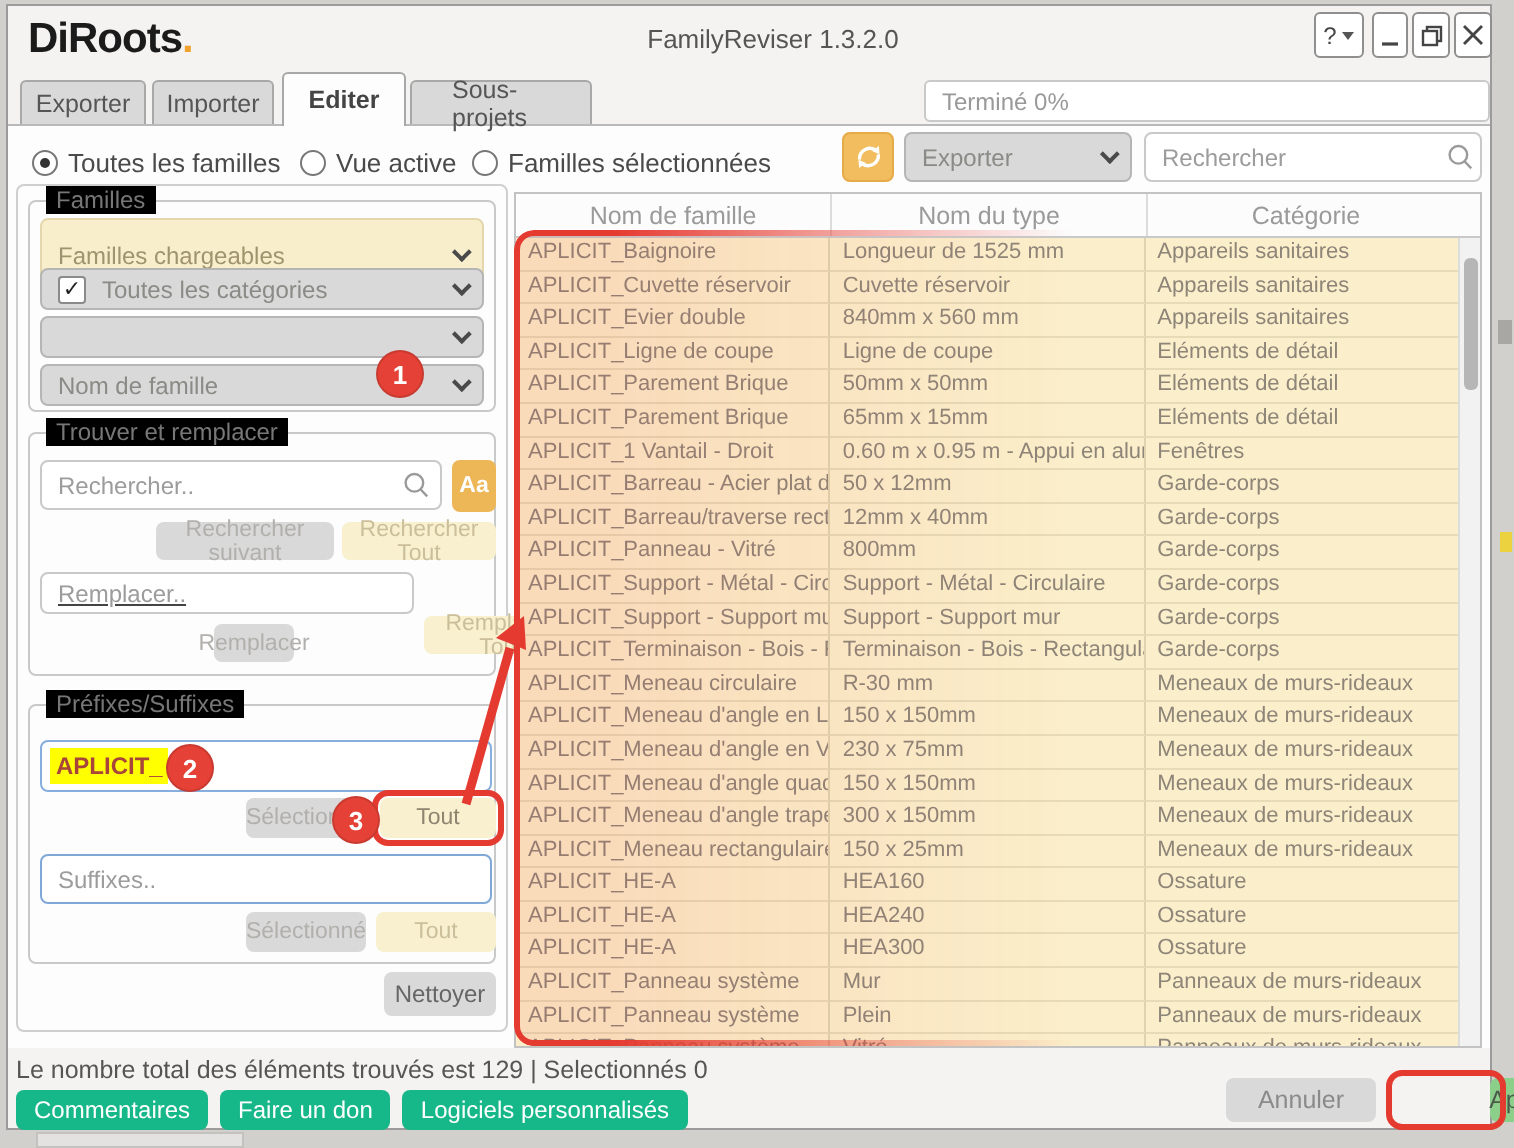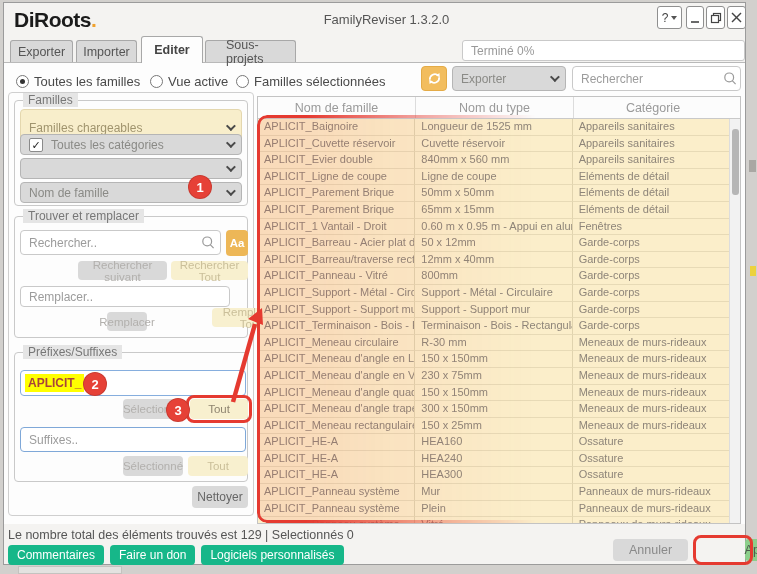--- a/index.html
+++ b/index.html
@@ -61,21 +61,21 @@
   .btn { border:none; border-radius:4px; font-size:11.5px; display:flex; align-items:center;
          justify-content:center; cursor:pointer; font-family:"Liberation Sans", sans-serif; }
   .btn.gray  { background:#d9d9d9; color:#b2b0ad; }
   .btn.cream { background:#f8f0cf; color:#cabf9a; }
   .btn.dark-gray { background:#d9d9d9; color:#666; }
 
   
   .left-panel { position:absolute; left:8px; top:92px; width:246px; height:424px;
                 border:1px solid #cfcfcf; border-radius:4px; }
   .group { position:absolute; border:1px solid #c9c9c9; border-radius:4px; }
-  .legend { position:absolute; top:-8px; left:8px; background:#e5e5e5; padding:0 5px;
+  .legend { position:absolute; top:-8px; left:8px; background:#000000; padding:0 5px;
             font-size:12px; color:#777; white-space:nowrap; }
 
   .search-icon-svg { position:absolute; }
 
   
   .faux-input { position:absolute; background:#fff; border:1px solid #86aede; border-radius:4px;
                 display:flex; align-items:center; padding:0 4px; cursor:text; }
   .hl-mark { background:#ffff00; color:#a8443a; font-size:12px; font-weight:bold; padding:2px 3px; }
 
   
@@ -215,21 +215,21 @@
     <span class="legend">Trouver et remplacer</span>
   </div>
   <input class="tinput" style="position: absolute; left: 20px; top: 230px; width: 201px; height: 25px;" placeholder="Rechercher..">
   <svg class="search-icon-svg" style="left:200px;top:235px;" width="16" height="16" viewBox="0 0 20 20">
     <circle cx="9" cy="8" r="5.5" fill="none" stroke="#9a9a9a" stroke-width="1.5"></circle>
     <line x1="12.8" y1="12" x2="17" y2="16.5" stroke="#9a9a9a" stroke-width="1.5"></line>
   </svg>
   <button class="btn" style="position:absolute;left:226px;top:230px;width:22px;height:26px;background:#edb757;color:#fff;font-weight:bold;">Aa</button>
   <button class="btn gray" style="position:absolute;left:78px;top:261px;width:89px;height:19px;">Rechercher suivant</button>
   <button class="btn cream" style="position:absolute;left:171px;top:261px;width:77px;height:19px;">Rechercher Tout</button>
-  <input class="tinput" style="position: absolute; left: 20px; top: 286px; width: 210px; height: 21px;" placeholder="Remplacer..">
+  <input class="tinput" style="position: absolute; left: 20px; top: 286px; width: 187px; height: 21px; text-decoration: underline;" placeholder="Remplacer..">
   <button class="btn gray" style="position:absolute;left:107px;top:312px;width:40px;height:19px;">Remplacer</button>
   <button class="btn cream" style="position:absolute;left:171px;top:308px;width:77px;height:19px;margin-left:41px;">Remplacer Tout</button>
 
   <div class="group" style="left:14px;top:352px;width:234px;height:130px;">
     <span class="legend">Préfixes/Suffixes</span>
   </div>
   <div class="faux-input" style="left:20px;top:370px;width:226px;height:26px;">
     <span class="hl-mark">APLICIT_</span>
   </div>
   <button class="btn gray" style="position:absolute;left:123px;top:399px;width:60px;height:20px;">Sélectionné</button>

